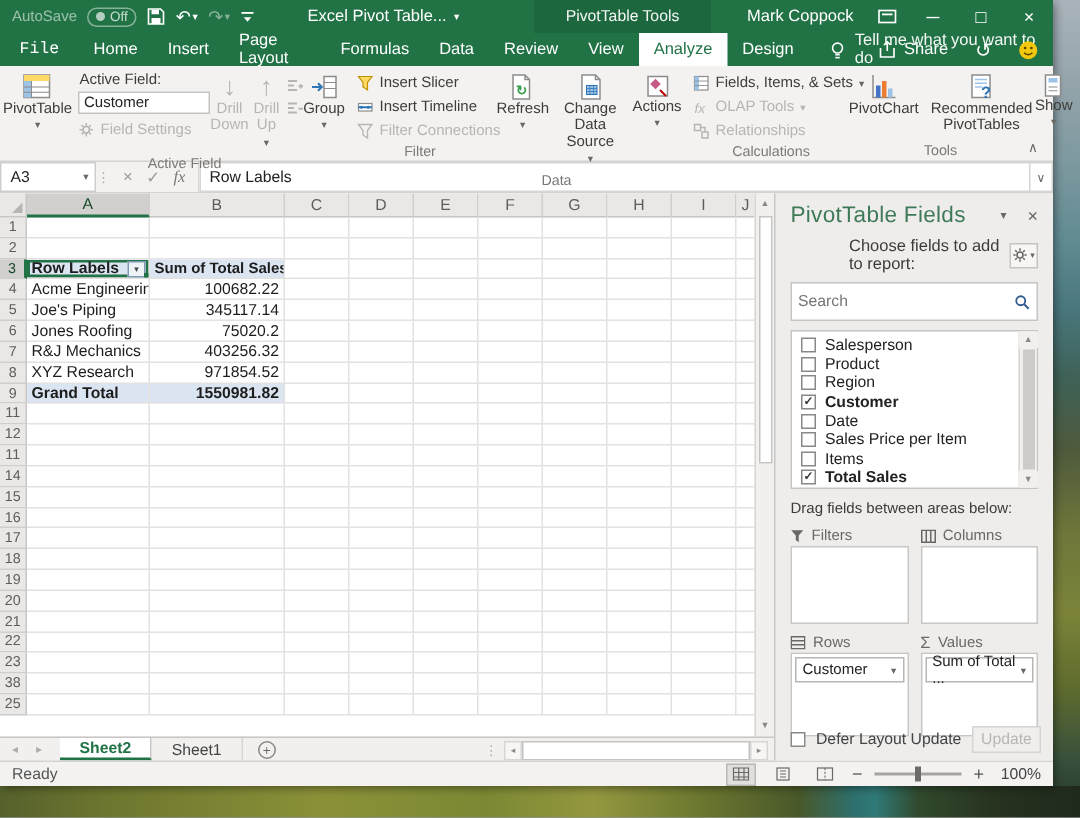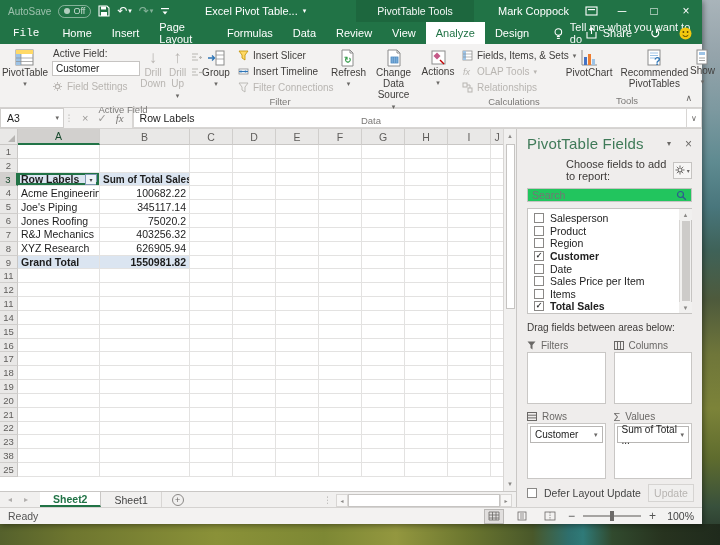--- a/index.html
+++ b/index.html
@@ -118,21 +118,21 @@
   
   .pane { position:absolute; left:516px; top:129px; width:186px; height:378px; background:#efedec; border-left:1px solid #c9c7c5; padding:6px 10px 0 10px; }
   .pane-header { display:flex; align-items:center; }
   .pane-title { font-size:15px; color:#3f7a58; letter-spacing:.2px; }
   .pane-caret { margin-left:auto; font-size:8px; color:#6a6866; padding-right:14px; }
   .pane-close { font-size:12px; color:#6a6866; }
   .choose-row { display:flex; align-items:center; margin-top:6px; }
   .choose-label { font-size:11px; color:#3d3a38;margin-left:39px; }
   .gearbtn { margin-left:auto; width:26px; height:17px; background:#f7f6f5; border:1px solid #c6c4c2; display:flex; align-items:center; justify-content:center; gap:2px; }
   .gearbtn .caret { font-size:6px; color:#6a6866; }
-  .searchbox { margin-top:6px; height:14px; background:#22c55e; border:1px solid #c6c4c2; display:flex; align-items:center; padding:0 4px; }
+  .searchbox { margin-top:6px; height:26px; background:#ffffff; border:1px solid #c6c4c2; display:flex; align-items:center; padding:0 4px; }
   .searchbox input { flex:1; border:none; outline:none; font-family:"Liberation Sans",sans-serif; font-size:10.5px; color:#555; background:transparent; min-width:0; }
   .fieldlist { margin-top:6px; height:106px; background:#fff; border:1px solid #c6c4c2; display:flex; }
   .fl-items { flex:1; padding:3px 0 0 6px; }
   .fielditem { display:flex; align-items:center; gap:6px; height:12.6px; font-size:10.5px; color:#222; }
   .fielditem.checked { font-weight:bold; }
   .cb { width:10px; height:10px; border:1px solid #8a8886; background:#fff; font-size:8px; line-height:8px; text-align:center; color:#333; flex:0 0 auto; }
   .fl-scroll { width:12px; background:#f1f0ef; border-left:1px solid #d8d6d4; display:flex; flex-direction:column; align-items:center; }
   .fl-thumb { width:8px; flex:1; background:#cdcbc9; margin:1px 0; }
   .drag-label { margin-top:8px; font-size:10px; color:#3d3a38; }
   .areas { margin-top:6px; display:grid; grid-template-columns:1fr 1fr; column-gap:8px; row-gap:6px; }
@@ -573,21 +573,21 @@
             <div class="gcell wC"></div>
             <div class="gcell wC"></div>
             <div class="gcell wC"></div>
             <div class="gcell wC"></div>
             <div class="gcell wC"></div>
             <div class="gcell wJ"></div>
           </div>
           <div class="grow">
             <div class="rowhdr">8</div>
             <div class="gcell wA">XYZ Research</div>
-            <div class="gcell wB num">626905.94</div>
+            <div class="gcell wB num">971854.52</div>
             <div class="gcell wC"></div>
             <div class="gcell wC"></div>
             <div class="gcell wC"></div>
             <div class="gcell wC"></div>
             <div class="gcell wC"></div>
             <div class="gcell wC"></div>
             <div class="gcell wC"></div>
             <div class="gcell wJ"></div>
           </div>
           <div class="grow">

